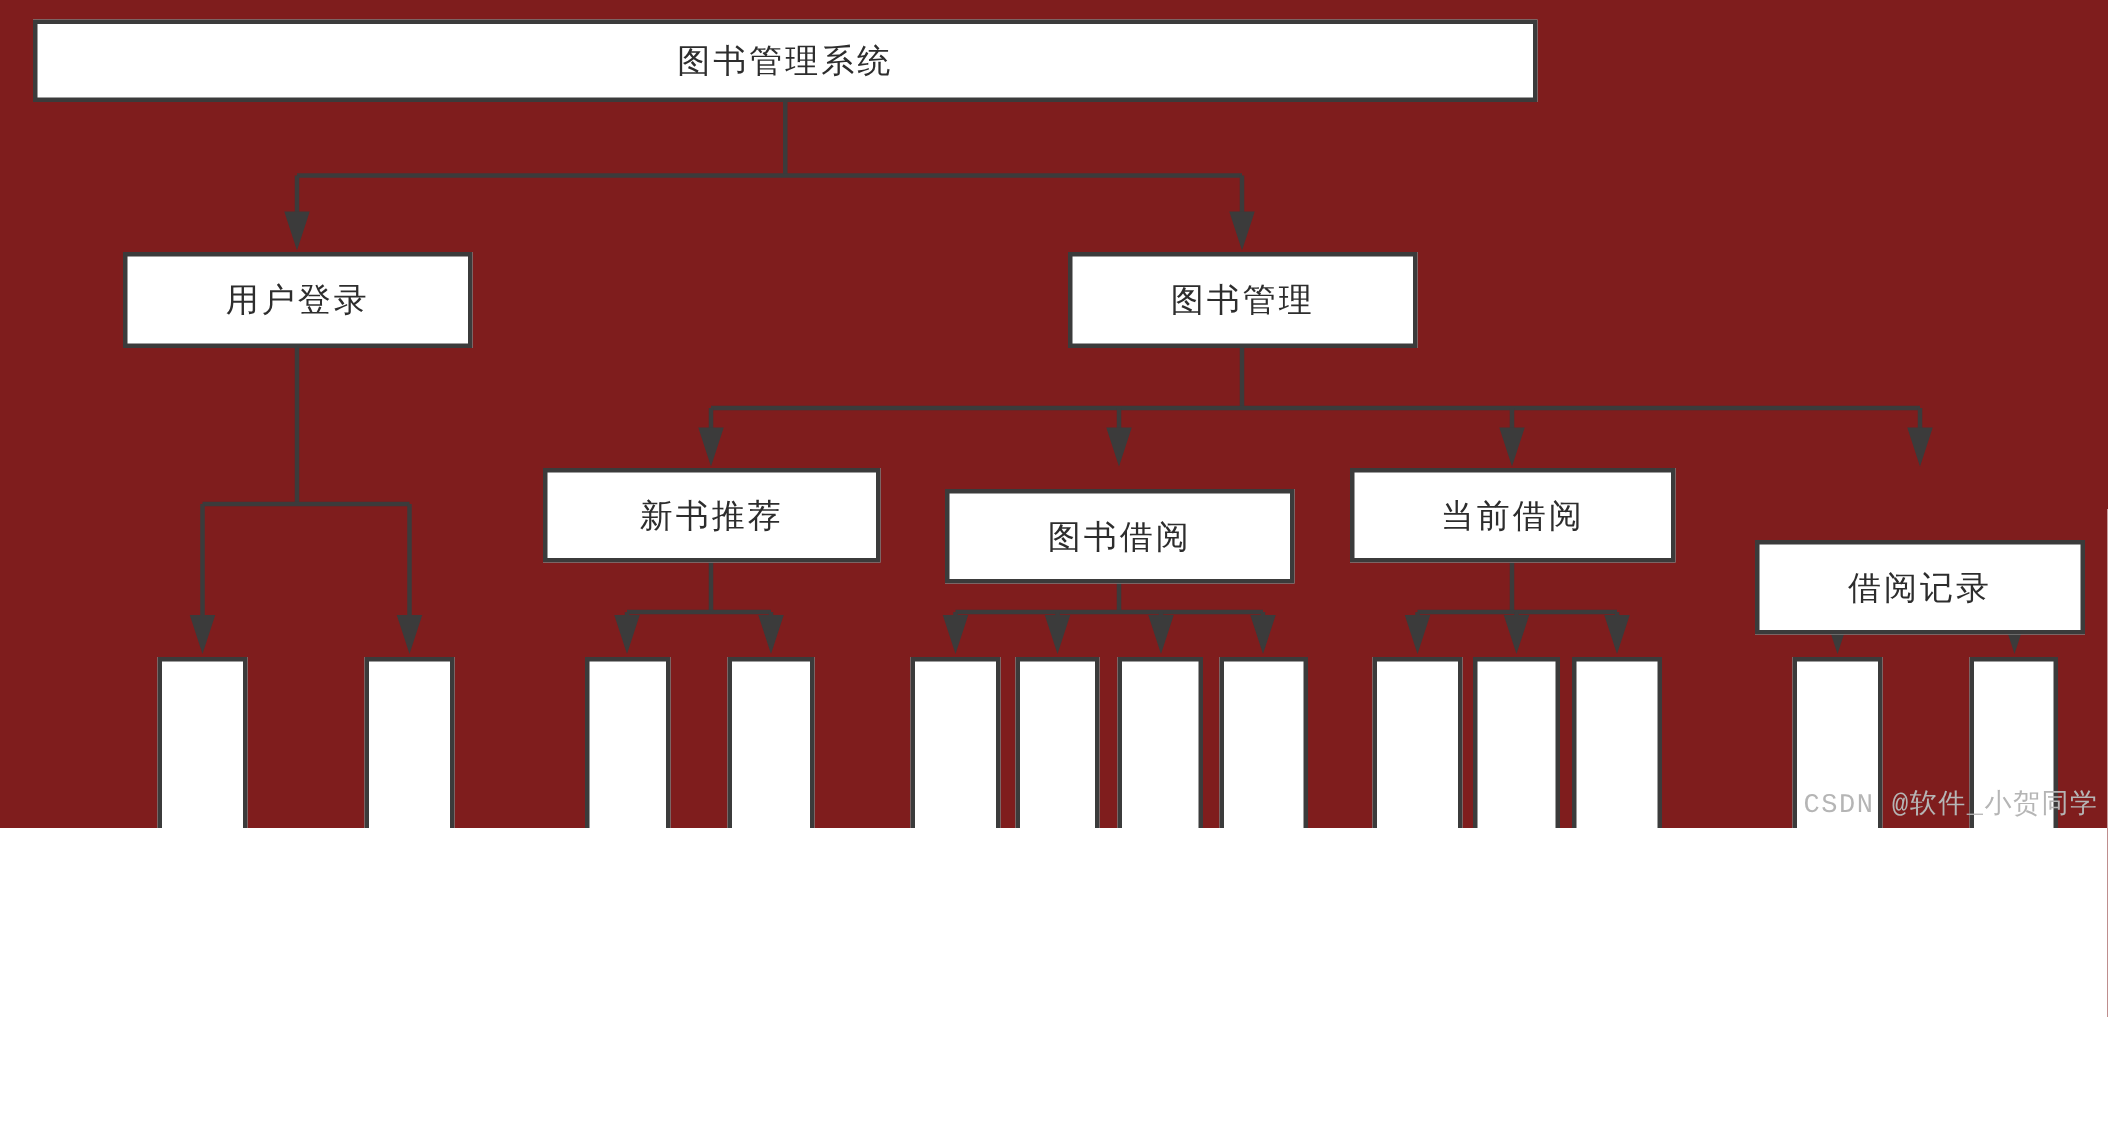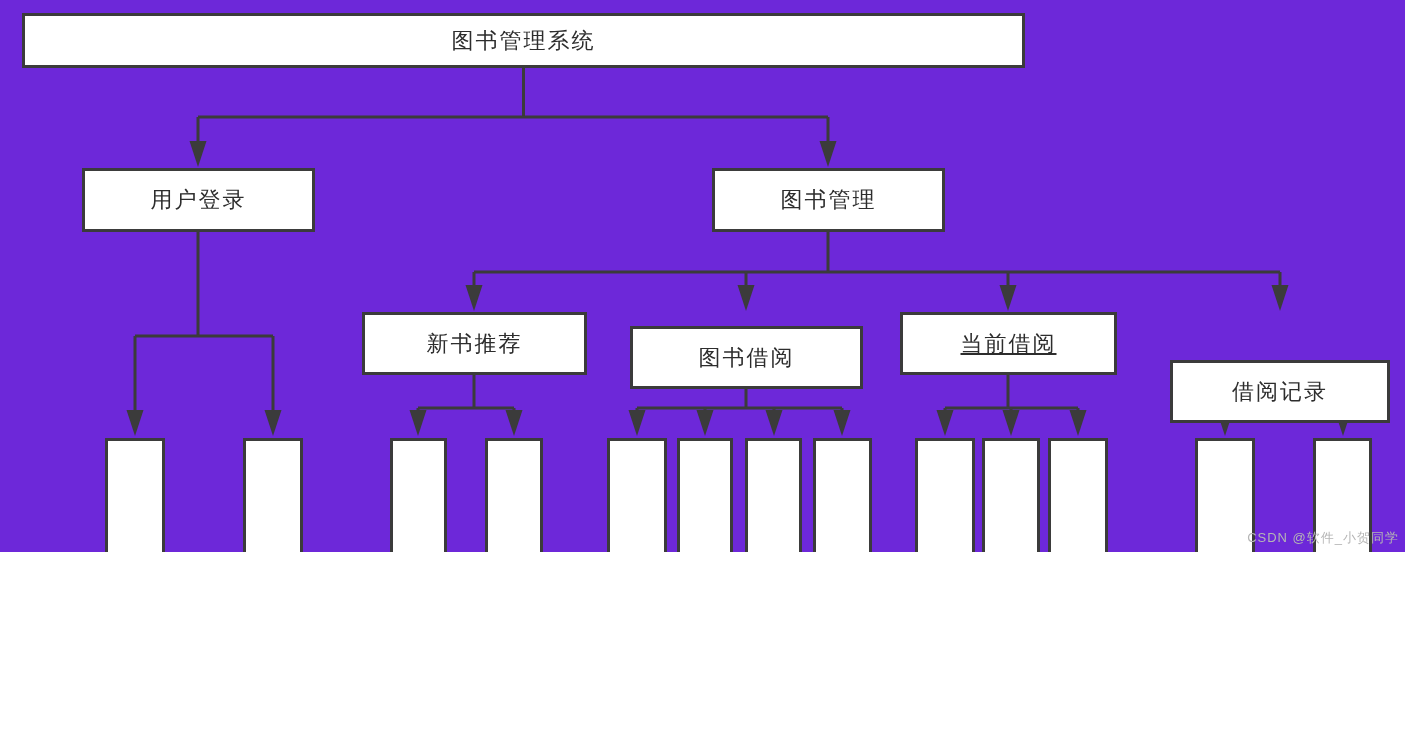--- a/index.html
+++ b/index.html
@@ -1,34 +1,34 @@
 <!DOCTYPE html>
 <html><head>
 <meta charset="utf-8">
 <style>
   html,body{margin:0;padding:0;background:#ffffff;}
   #canvas{
-    position:relative;width:1405px;height:552px;background:#6d28d9;
+    position:relative;width:1405px;height:552px;background:#7f1d1d;
     font-family:"Liberation Sans", sans-serif;overflow:hidden;
   }
   #connectors{position:absolute;left:0;top:0;width:1405px;height:747px;}
   .node{
     position:absolute;box-sizing:border-box;border:3px solid #3b3b3b;background:#ffffff;
     display:flex;align-items:center;justify-content:center;color:#2d2d2d;
   }
   .node.h span{
     font-size:22px;letter-spacing:2px;white-space:nowrap;color:#2d2d2d;
   }
   .node.v span{
     writing-mode:vertical-rl;text-orientation:mixed;
     font-size:23px;letter-spacing:6px;line-height:1;color:#2d2d2d;
   }
   #watermark{
-    position:absolute;right:6px;bottom:5px;font-size:13px;color:#b5b5b5;
-    letter-spacing:1px;z-index:10;white-space:nowrap;
+    position:absolute;right:6px;bottom:5px;font-size:18px;color:#b5b5b5;
+    letter-spacing:1px;z-index:10;white-space:nowrap;font-family:Liberation Mono, monospace;
   }
 </style>
 </head>
 <body>
 
 <div id="canvas">
 
   <svg id="connectors" viewBox="0 0 1405 747" xmlns="http://www.w3.org/2000/svg">
     <g stroke="#3b3b3b" stroke-width="3" fill="none">
 
@@ -105,21 +105,21 @@
   <div class="node h" style="left:362px;top:312px;width:225px;height:63px;">
     <span>新书推荐</span>
   </div>
 
   <div class="node h" style="left:712px;top:168px;width:233px;height:64px;">
     <span>图书管理</span>
   </div>
   <div class="node h" style="left:630px;top:312px;width:233px;height:63px;margin-top:14px;">
     <span>图书借阅</span>
   </div>
-  <div class="node h" style="left:900px;top:312px;width:217px;height:63px;text-decoration:underline;">
+  <div class="node h" style="left:900px;top:312px;width:217px;height:63px;">
     <span>当前借阅</span>
   </div>
   <div class="node h" style="left:1170px;top:312px;width:220px;height:63px;margin-top:48px;">
     <span>借阅记录</span>
   </div>
 
   <div class="node v" style="left:105px;top:438px;width:60px;height:299px;">
     <span>用户登录</span>
   </div>
   <div class="node v" style="left:243px;top:438px;width:60px;height:299px;">

